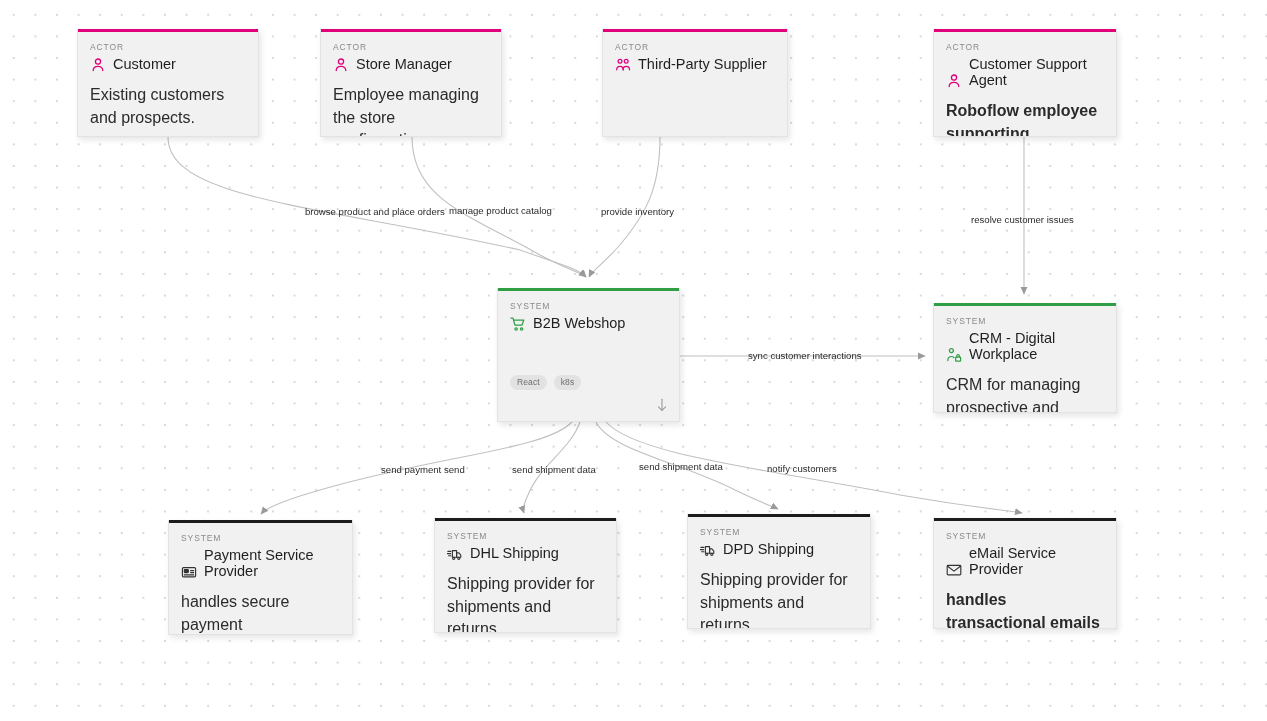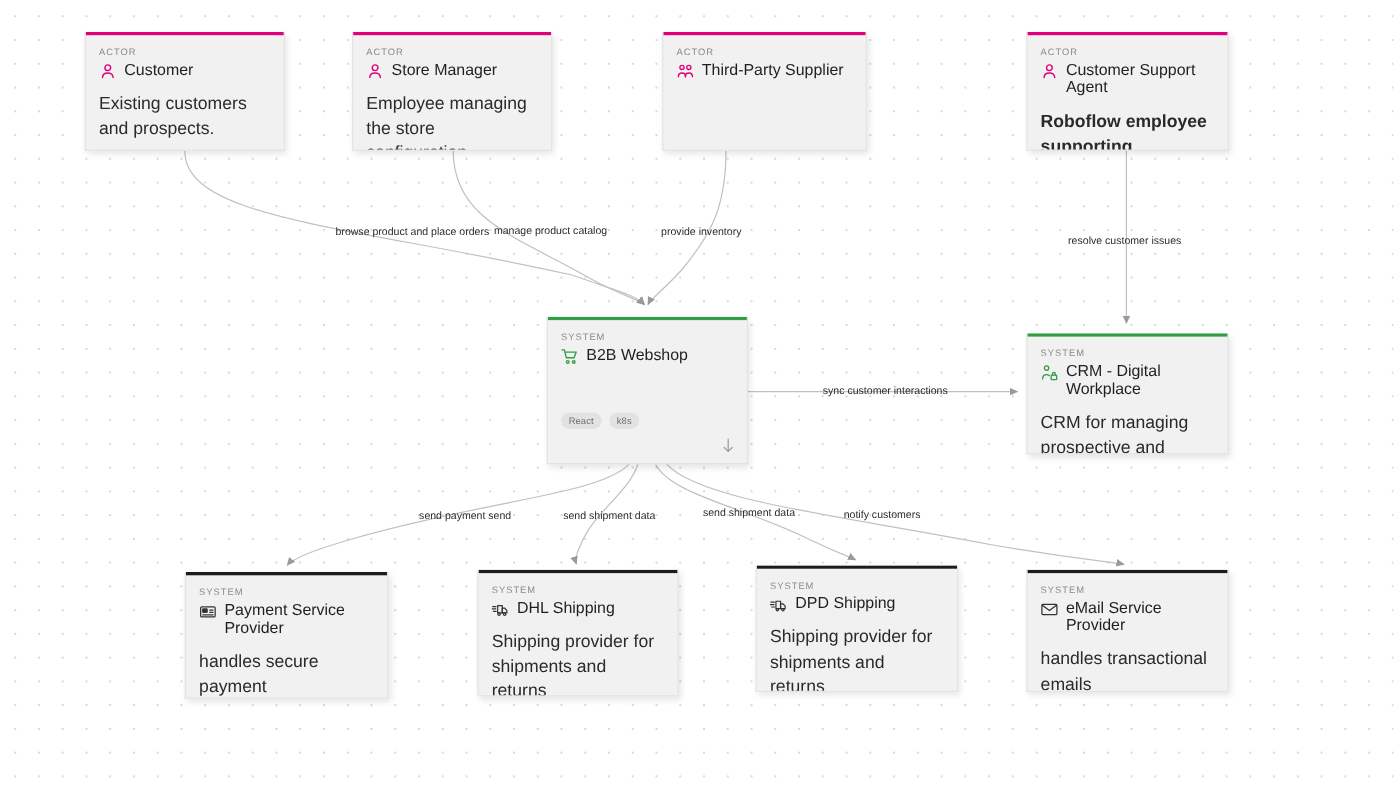--- a/index.html
+++ b/index.html
@@ -46,21 +46,21 @@
   .kind {
     font-size: 8.5px;
     letter-spacing: 0.9px;
     color: #8a8a8a;
     text-transform: uppercase;
     margin-bottom: 5px;
     font-family: "Liberation Sans", sans-serif;
   }
   .titlerow {
     display: flex;
-    align-items: flex-start;
+    align-items: flex-end;
     gap: 7px;
     margin-bottom: 11px;
   }
   .nodeicon {
     width: 16px;
     height: 16px;
     flex: 0 0 16px;
     display: flex;
     align-items: center;
     justify-content: center;
@@ -346,20 +346,20 @@
       <div class="kind">SYSTEM</div>
       <div class="titlerow">
         <span class="nodeicon">
           <svg viewBox="0 0 16 16" width="16" height="16" fill="none" stroke="#333" stroke-width="1.15" stroke-linecap="round" stroke-linejoin="round">
               <rect x="1.2" y="3.4" width="13.6" height="9.4" rx="0.9"></rect>
               <path d="M1.6 4.2L8 9.1l6.4-4.9"></path>
             </svg>
         </span>
         <span class="nodetitle">eMail Service Provider</span>
       </div>
-      <div class="nodedesc" style="max-width:160px;">handles transactional emails</div>
+      <div class="nodedesc" style="max-width:160px;font-weight:bold;">handles transactional emails</div>
       <div class="tags">
         <span class="tag">external</span>
       </div>
     </div>
   </div>
 
 </div>
 
 </body></html>

